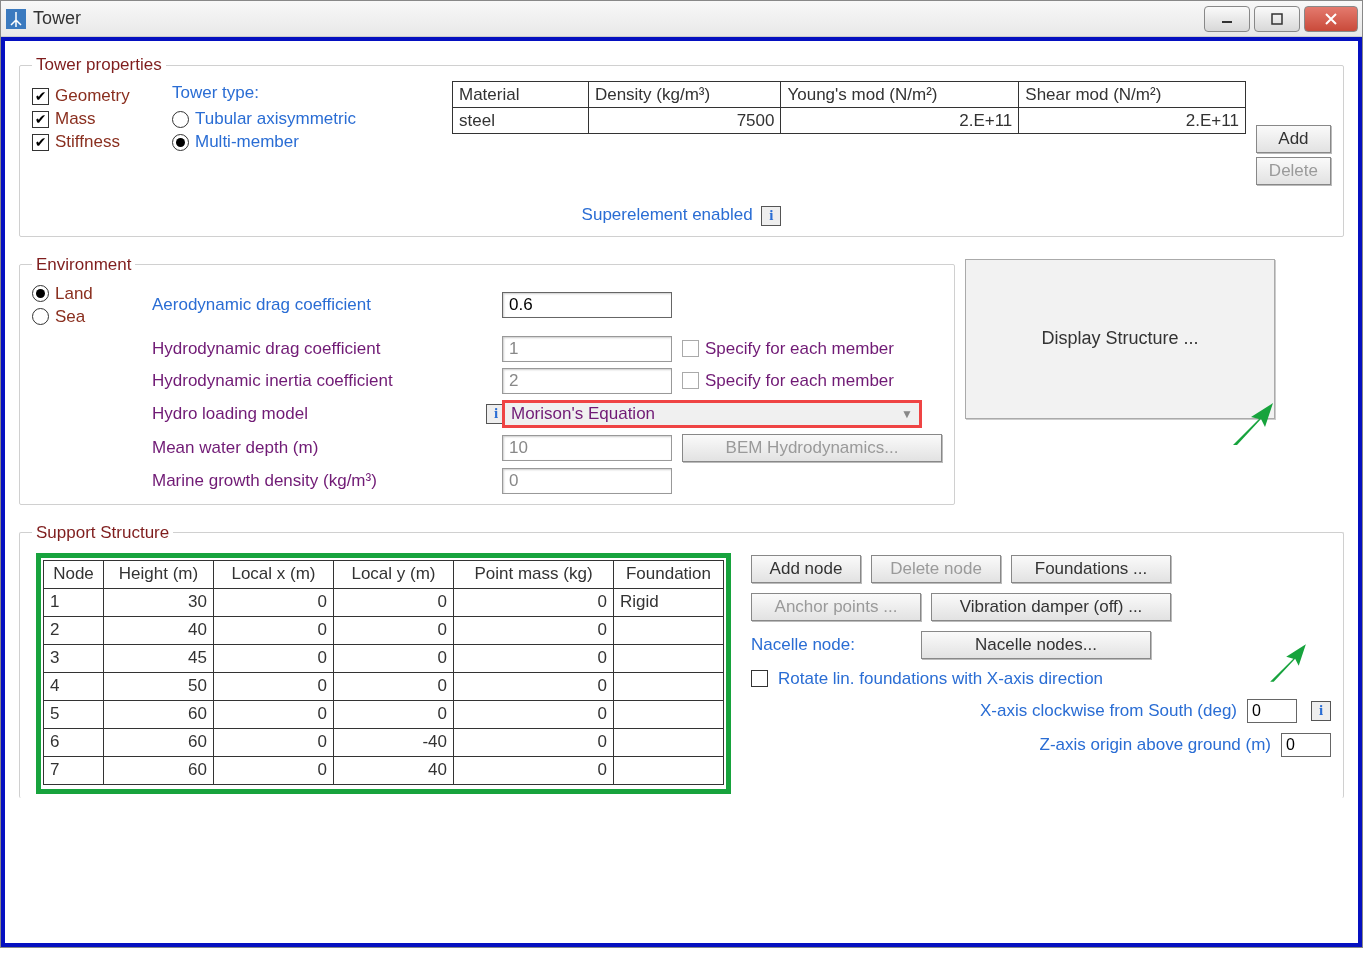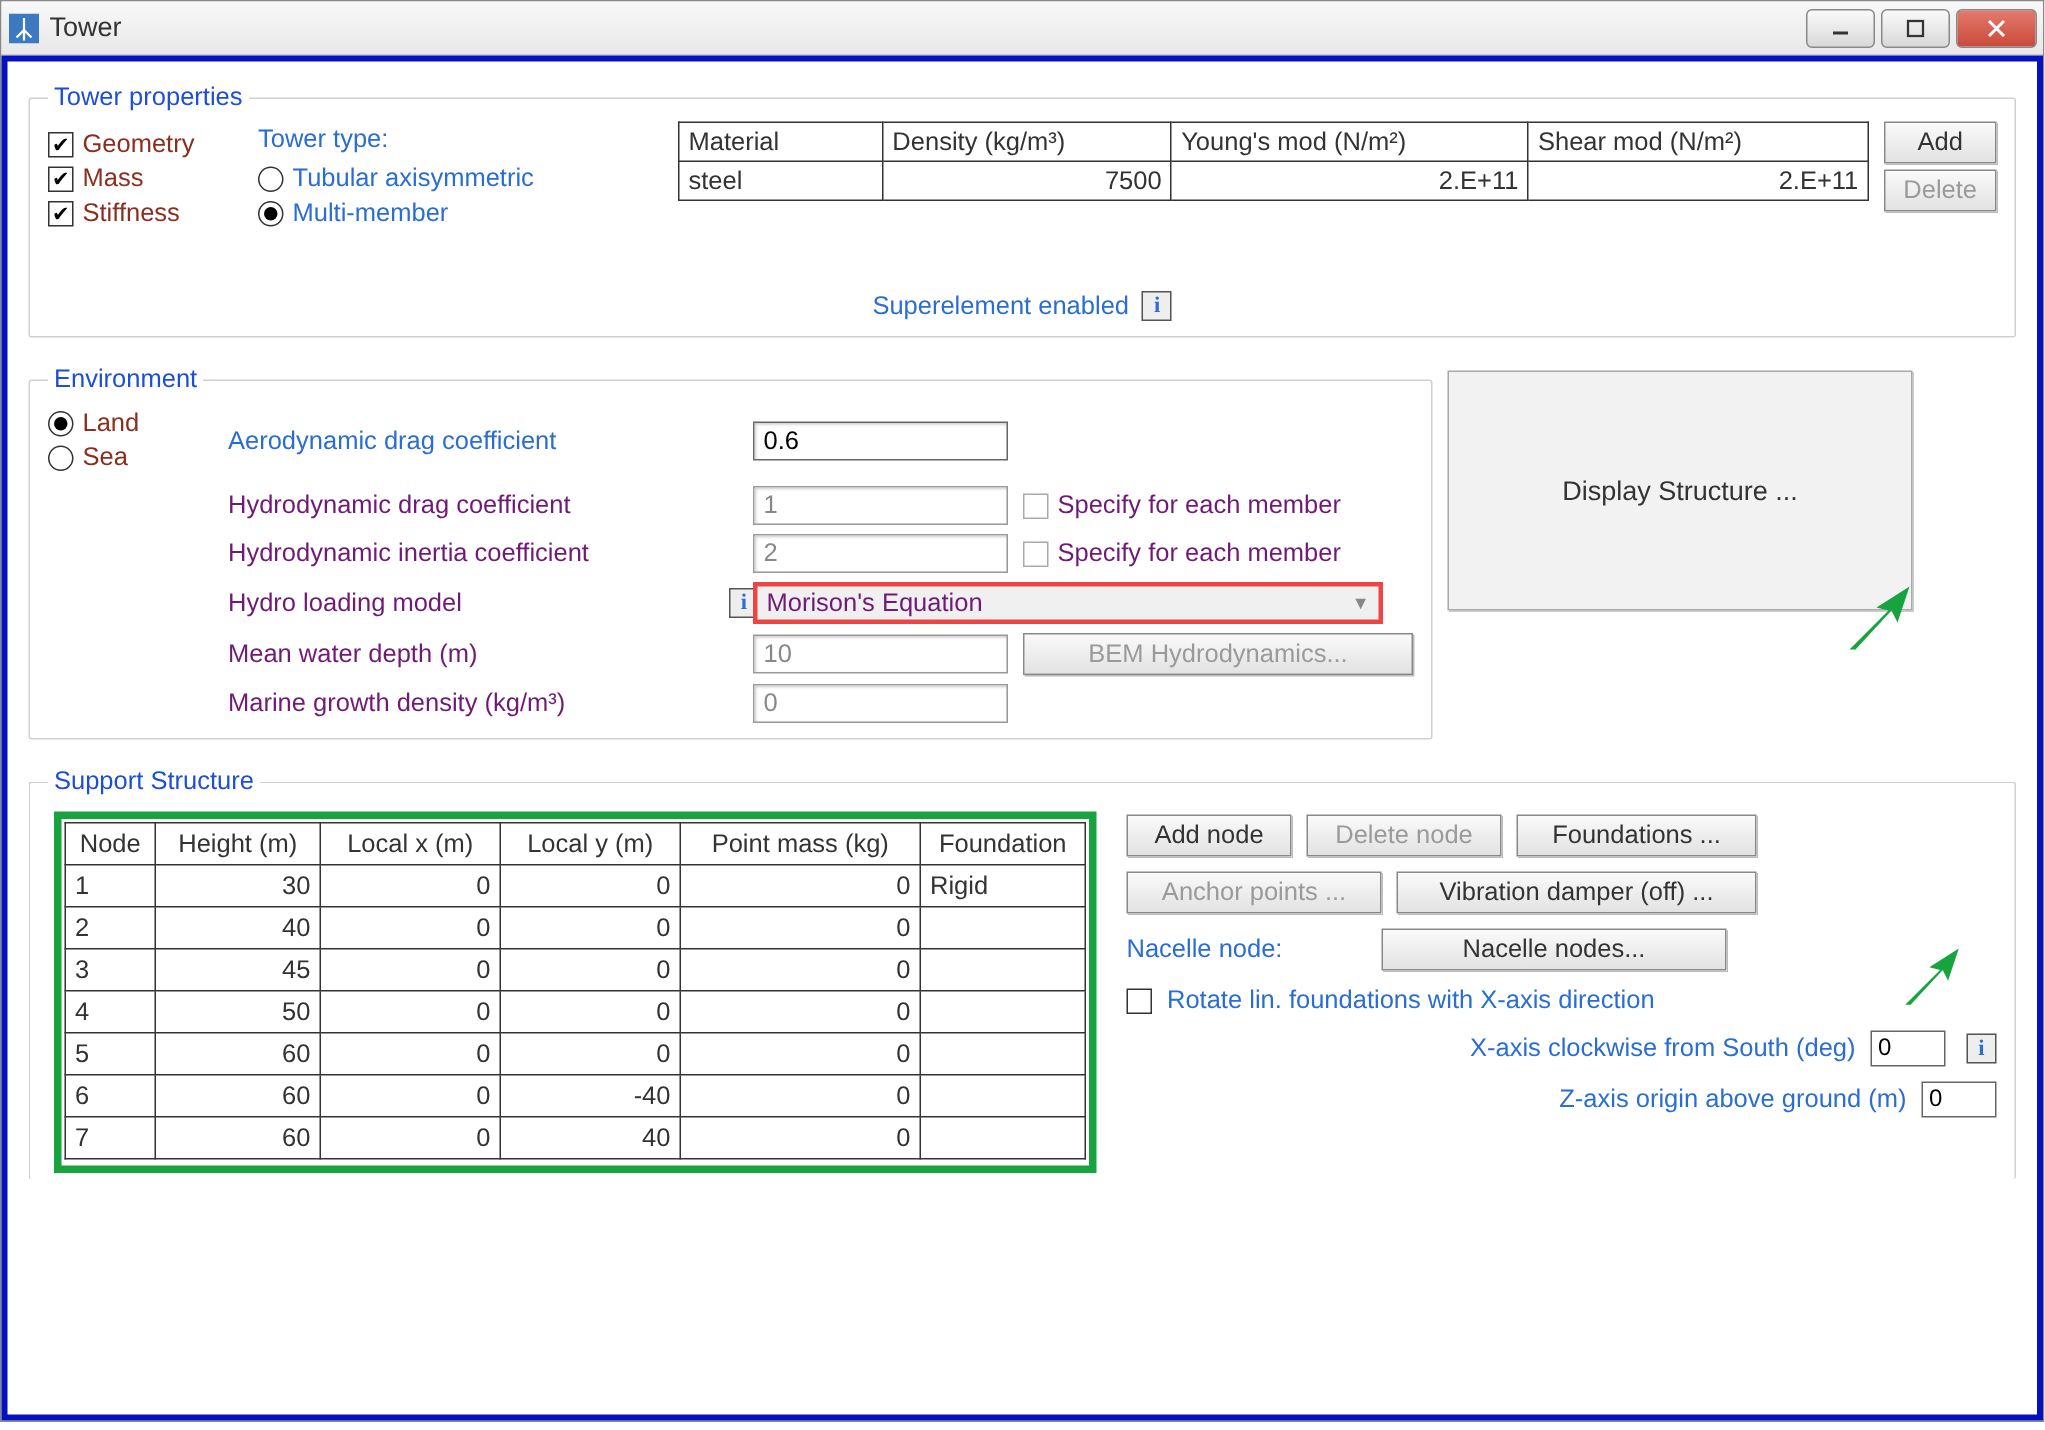--- a/index.html
+++ b/index.html
@@ -65,21 +65,21 @@
   min-height: 910px;
 }
 fieldset {
   border: 1px solid #d0d0d0;
   border-radius: 2px;
   margin: 4px 0 14px 0;
   padding: 6px 12px 10px 12px;
   position: relative;
 }
 legend {
-  color: #1d4ed8;
+  color: #7f1d1d;
   font-size: 17px;
   padding: 0 4px;
 }
 .link-blue { color: #2a6dd4; }
 .link-dark-red { color: #8a2f1f; }
 .disabled-text { color: #701a75; }
 
 .row {
   display: flex;
   align-items: flex-start;
@@ -134,20 +134,21 @@
   font-weight: normal;
   text-align: left;
   font-size: 17px;
   height: 26px;
 }
 .material-table td.num { text-align: right; }
 .add-del-col {
   display: flex;
   flex-direction: column;
   gap: 4px;
+  margin-top: 44px;
 }
 .btn {
   border: 1px solid #888;
   background: linear-gradient(to bottom, #fafafa, #e2e2e2);
   padding: 3px 12px;
   font-size: 17px;
   cursor: pointer;
   min-width: 70px;
   text-align: center;
   box-shadow: 1px 1px 0 #bbb;

